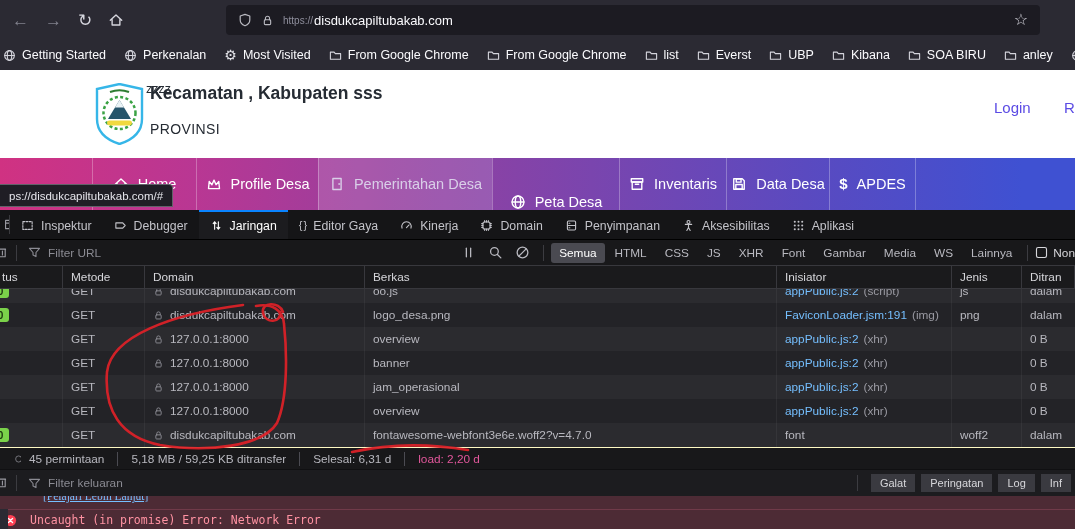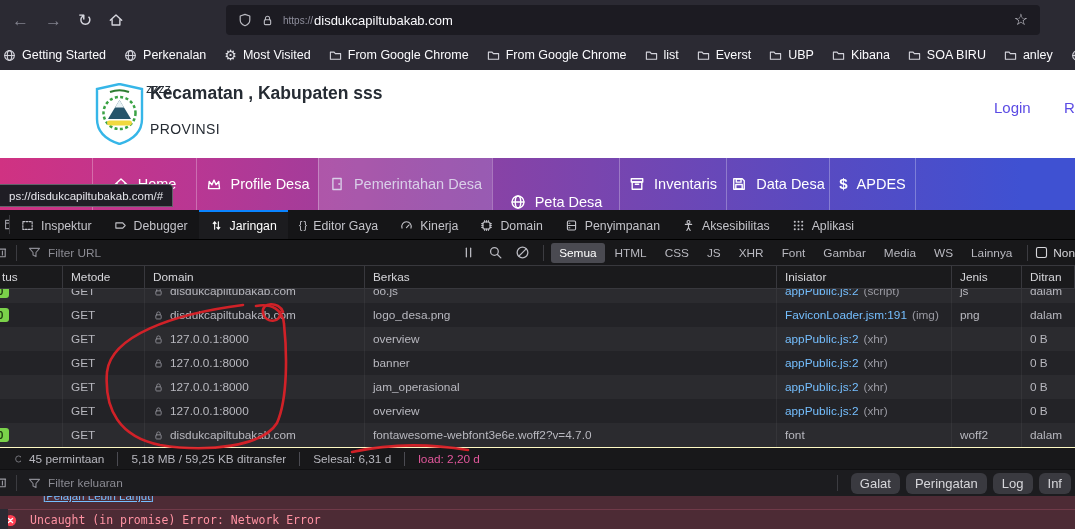--- a/index.html
+++ b/index.html
@@ -86,24 +86,24 @@
 
   .net-status{left:0;top:447px;width:1075px;height:22px;background:#18181a;border-top:1px solid #fef9c3;
               display:flex;align-items:center;color:#b8b8bf;font-size:11.8px;box-sizing:border-box}
   .seg{padding:0 13px;border-right:1px solid #4b4b52;white-space:nowrap;display:flex;align-items:center;gap:8px}
   .seg:last-child{border-right:none}
   .seg.pink{color:#e1579b}
   .circ-sliver{width:8px;height:14px;overflow:hidden;color:#9a9aa2}
 
   .console-toolbar{left:0;top:469px;width:1075px;height:27px;background:#1c1c1f;border-top:1px solid #101012;
                    display:flex;align-items:center;color:#9a9aa2;font-size:11.8px;box-sizing:border-box;overflow:hidden}
-  .cbtn{background:#3a3a40;border-radius:6px;padding:3px 9px;color:#d7d7db;margin-left:6px;cursor:pointer;white-space:nowrap;font-size:13px}
+  .cbtn{background:#3a3a40;border-radius:0;padding:3px 9px;color:#d7d7db;margin-left:6px;cursor:pointer;white-space:nowrap;font-size:11px}
 
   .learnmore{left:0;top:496px;width:1075px;height:13px;background:#4d2b35;overflow:hidden}
-  .learnmore span{display:block;margin:-7px 0 8px 43px;font-family:Liberation Sans, sans-serif;font-size:11.5px;line-height:15px;
+  .learnmore span{display:block;margin:-7px 0 8px 43px;font-family:Liberation Serif, serif;font-size:11.5px;line-height:15px;
                   color:#75bfff;text-decoration:underline;cursor:pointer;white-space:nowrap}
   .console-error{left:8px;top:509px;width:1075px;height:20px;background:#4d2b35;border-top:1px solid #703a49;
                  display:flex;align-items:center;overflow:hidden}
   .err-ic{width:13px;height:13px;margin-left:-4px;flex:0 0 auto}
   .err-text{margin-left:13px;font-family:"DejaVu Sans Mono",monospace;font-size:11.5px;color:#ff92a2;white-space:nowrap}
 
   .annotation{position:absolute;left:0;top:0;width:1075px;height:529px;z-index:40;pointer-events:none}
 </style>
 </head>
 <body>

